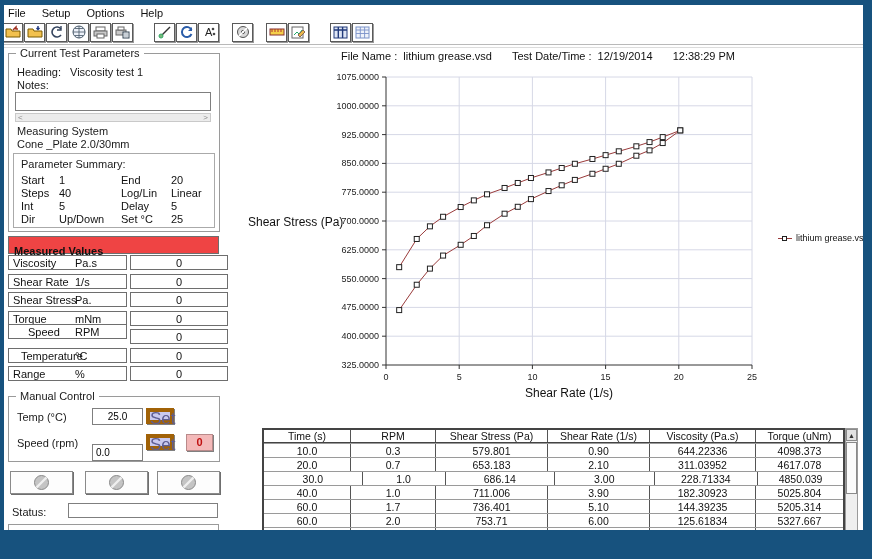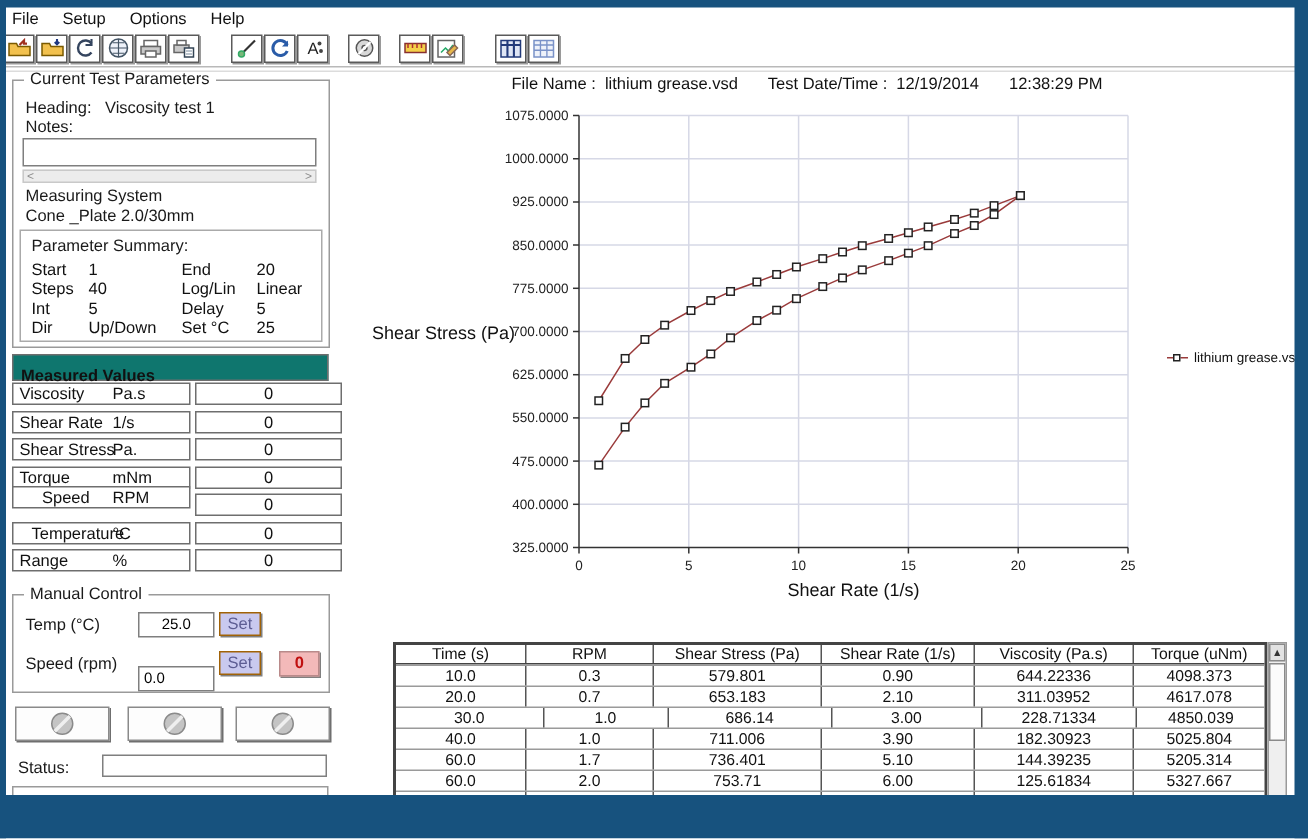--- a/index.html
+++ b/index.html
@@ -23,27 +23,27 @@
 
   
   .groupbox { position:absolute; border:1px solid #9a9a9a; background:#fff; }
   .grouplabel { position:absolute; background:#fff; padding:0 4px; color:#1a1a1a; z-index:2; }
 
   .lbl { position:absolute; color:#1a1a1a; }
   .tinput { position:absolute; background:#fff; border:1px solid #7f7f7f; font-family:"Liberation Sans",sans-serif; font-size:10px; padding:1px 3px; }
   .hscroll { position:absolute; height:9px; background:#ececec; border:1px solid #c9c9c9; display:flex; justify-content:space-between; align-items:center; color:#8a8a8a; font-size:8px; line-height:7px; padding:0 2px; }
 
   
-  #mv-header { position:absolute; left:8px; top:236px; width:211px; height:17px; border:1px solid #6e6e6e; font-weight:bold; padding:8px 5px; background:#0f766e; }
+  #mv-header { position:absolute; left:8px; top:236px; width:211px; height:17px; border:1px solid #6e6e6e; font-weight:bold; padding:8px 5px; background:#ef4444; }
   .mv-label-box { position:absolute; left:8px; width:119px; height:15px; border:1px solid #6e6e6e; background:#fff; padding:1px 4px; }
   .mv-unit { position:absolute; left:66px; top:1px; }
   .mv-value-box { position:absolute; left:130px; width:98px; height:15px; border:1px solid #6e6e6e; background:#fff; text-align:center; padding-top:1px; }
 
   
-  .set-btn { position:absolute; width:28px; height:16px; border:1px solid #a16207; box-shadow:1px 1px 0 #808080; color:#5d5d93; text-align:center; font-size:11px; line-height:14px; cursor:default; }
+  .set-btn { position:absolute; width:28px; height:16px; border:4px solid #a16207; box-shadow:1px 1px 0 #808080; color:#5d5d93; text-align:center; font-size:17px; line-height:14px; cursor:default; }
   .zero-btn { position:absolute; width:27px; height:17px; border:1px solid #b98a8a; box-shadow:1px 1px 0 #808080; color:#c01010; font-weight:bold; text-align:center; line-height:15px; cursor:default; }
 
   .stop-btn { position:absolute; width:63px; height:23px; background:#fdfdfd; border:1px solid #8a8a8a; box-shadow:1px 1px 0 #6f6f6f; display:flex; align-items:center; justify-content:center; }
 
   
   #chart-header { position:absolute; left:341px; top:50px; white-space:nowrap; }
   #chart-header span { margin-right:6px; }
   #chart-header .wide-gap { margin-left:14px; }
   #y-axis-title { position:absolute; left:248px; top:215px; font-size:12px; }
   #chart-svg { position:absolute; left:333px; top:62px; }

